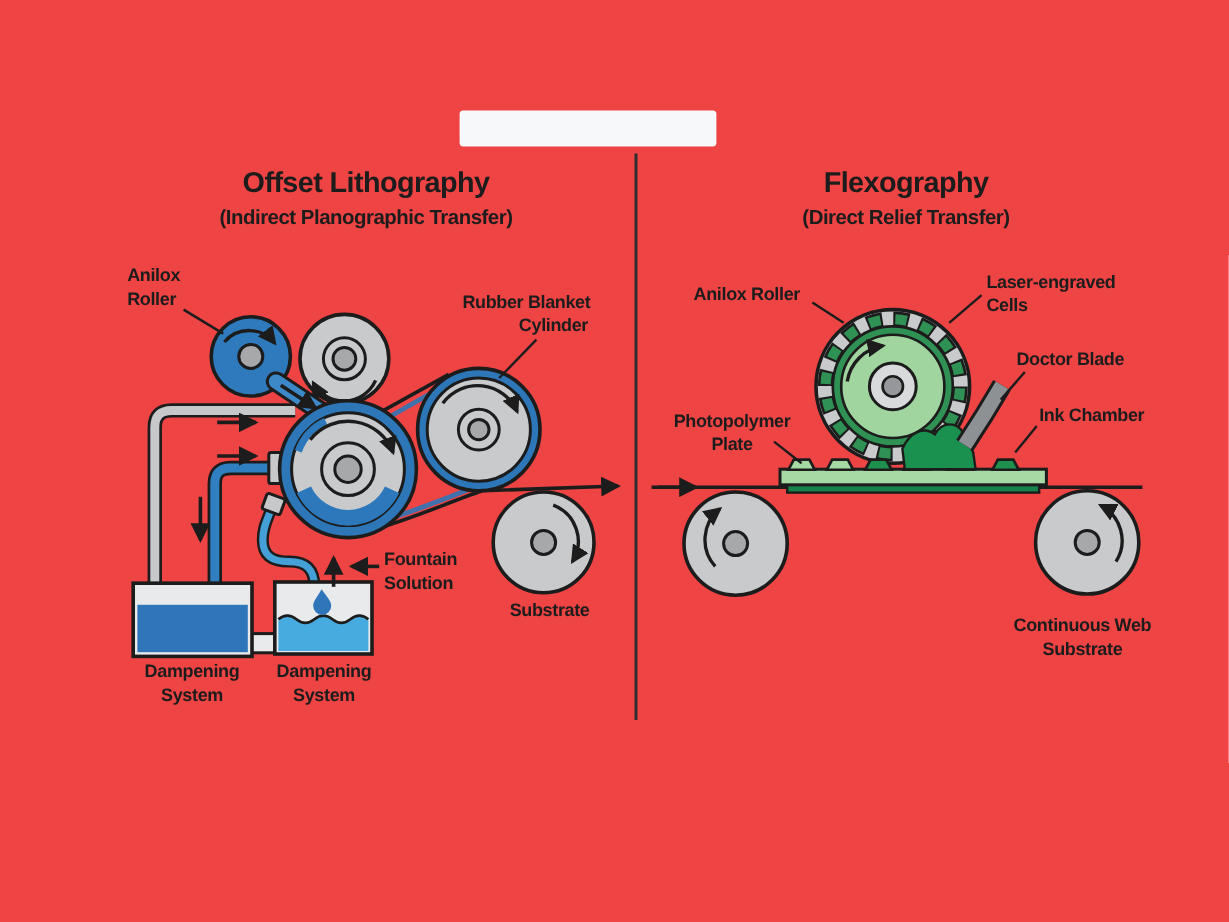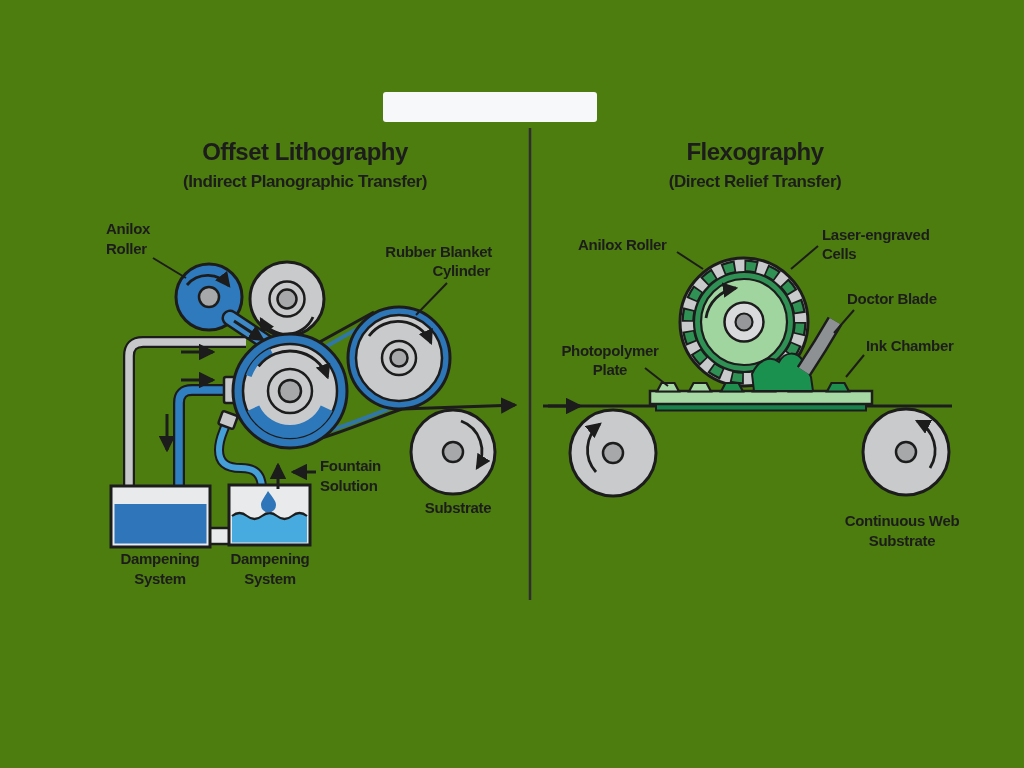--- a/index.html
+++ b/index.html
@@ -1,16 +1,16 @@
 <!DOCTYPE html>
 <html><head>
 <meta charset="utf-8">
 <style>
   html,body{margin:0;padding:0;background:#fff;}
-  .stage{position:relative;width:1024px;height:768px;background:#4d7c0f;overflow:hidden;
+  .stage{position:relative;width:1024px;height:768px;background:#ef4444;overflow:hidden;
          font-family:"Liberation Sans",sans-serif;}
   svg text{fill:#1c1c1c;}
   .title{font-size:24px;font-weight:bold;letter-spacing:-0.5px;}
   .subtitle{font-size:17px;font-weight:bold;letter-spacing:-0.4px;}
   .lbl{font-size:15px;font-weight:bold;letter-spacing:-0.3px;}
 </style>
 </head>
 <body>
 
 <div class="stage">

